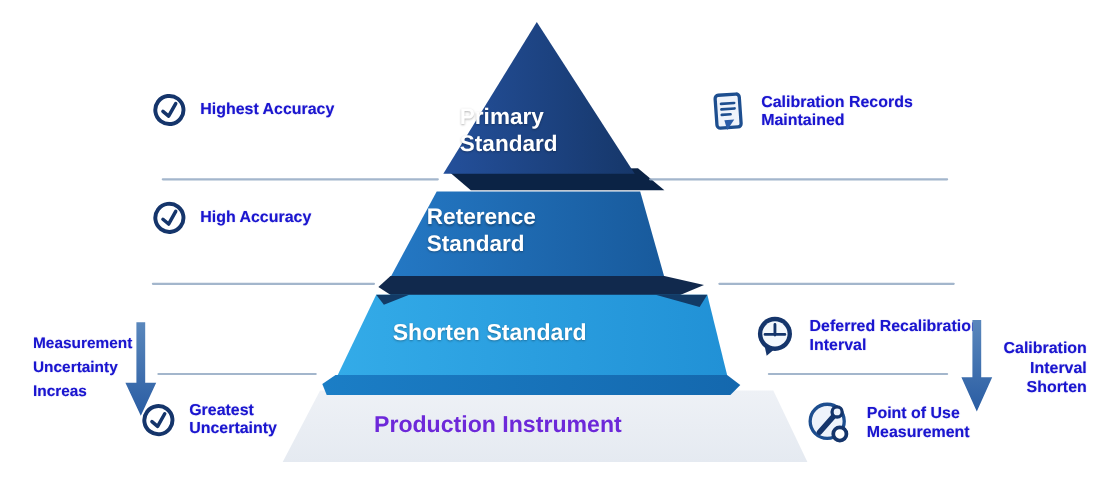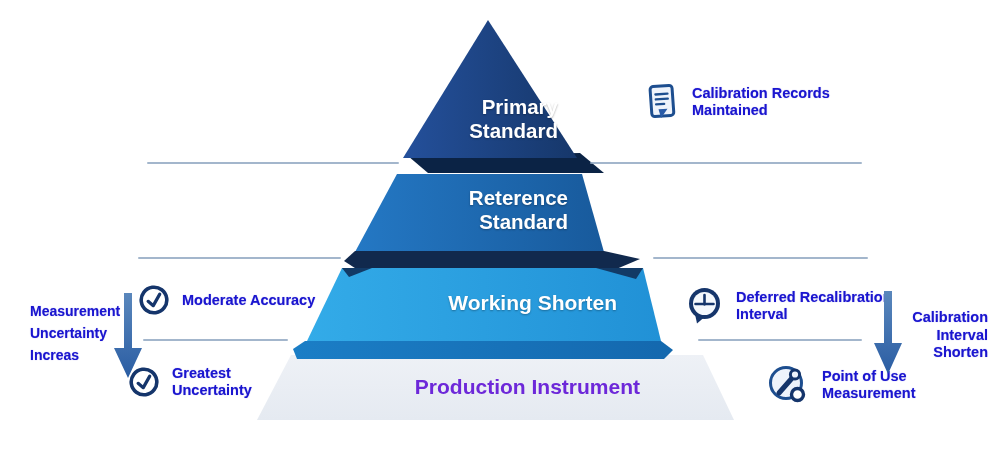--- a/index.html
+++ b/index.html
@@ -8,21 +8,21 @@
     font-family:"Liberation Sans", sans-serif;
   }
   .abs{position:absolute;}
   .divider{height:2px;background:#93a9c3;opacity:.85;border-radius:1px;}
   .feature-row{display:flex;align-items:center;gap:13px;}
   .feature-label{
     color:#1a15cf;font-weight:bold;font-size:14.5px;line-height:17px;
     white-space:pre-line;text-shadow:0 0 1px rgba(26,21,207,.45);
   }
   .tier-label{
-    color:#ffffff;font-weight:bold;text-align:right;white-space:pre-line;
+    color:#ffffff;font-weight:bold;text-align:left;white-space:pre-line;
     text-shadow:0 1px 2px rgba(0,0,0,.3);
   }
   .tier-label.t1,.tier-label.t2{font-size:20.5px;line-height:24px;}
   .tier-label.t3{font-size:21px;line-height:24px;}
   .tier-label.t4{font-size:21px;line-height:24px;color:#6d28d9;text-shadow:none;}
   .axis-label{
     color:#1a15cf;font-weight:bold;white-space:pre-line;
     text-shadow:0 0 1px rgba(26,21,207,.45);
   }
   .axis-label.left{font-size:14px;line-height:22px;text-align:left;}
@@ -71,45 +71,56 @@
     <polygon points="342,268 372,268 349,277" fill="#123a66"></polygon>
     <polygon points="596,268 643,268 636,279" fill="#123a66"></polygon>
 
     <polygon points="291,355 703,355 734,420 257,420" fill="url(#g4)"></polygon>
 
     <polygon points="305,341 661,341 673,350 664,359 297,359 293,349" fill="url(#gb3)"></polygon>
   </svg>
 
   <div class="abs tier-label t1" style="left:418px;top:95px;width:140px;">Primary
 Standard</div>
-  <div class="abs tier-label t2" style="left:408px;top:186px;width:160px;">Reterence
+  <div class="abs tier-label t2" style="left:388px;top:186px;width:160px;">Reterence
 Standard</div>
-  <div class="abs tier-label t3" style="left:357px;top:291px;width:260px;">Working Shorten</div>
+  <div class="abs tier-label t3" style="left:357px;top:291px;width:260px;">Shorten Standard</div>
   <div class="abs tier-label t4" style="left:340px;top:375px;width:300px;">Production Instrument</div>
 
   <div class="abs divider" style="left:147px;top:162px;width:252px;"></div>
   <div class="abs divider" style="left:138px;top:257px;width:203px;"></div>
   <div class="abs divider" style="left:143px;top:339px;width:145px;"></div>
   <div class="abs divider" style="left:590px;top:162px;width:272px;"></div>
   <div class="abs divider" style="left:653px;top:257px;width:215px;"></div>
   <div class="abs divider" style="left:698px;top:339px;width:164px;"></div>
 
-
-
-  <div class="abs feature-row" style="left:139px;top:285px;">
+  <div class="abs feature-row" style="left:139px;top:85px;">
     <span class="icon">
       <svg width="30" height="30" viewBox="0 0 30 30">
           <g transform="rotate(-8 15 15)">
         <circle cx="15" cy="15" r="12.8" fill="#ffffff" stroke="#15356b" stroke-width="3.6"></circle>
         <path d="M9 15.5 L13.5 20.5 L21.5 10" fill="none" stroke="#15356b" stroke-width="3.2" stroke-linecap="round" stroke-linejoin="round"></path>
       </g>
         </svg>
     </span>
-    <span class="feature-label">Moderate Accuracy</span>
-  </div>
+    <span class="feature-label">Highest Accuracy</span>
+  </div>
+
+  <div class="abs feature-row" style="left:139px;top:183px;">
+    <span class="icon">
+      <svg width="30" height="30" viewBox="0 0 30 30">
+          <g transform="rotate(-8 15 15)">
+        <circle cx="15" cy="15" r="12.8" fill="#ffffff" stroke="#15356b" stroke-width="3.6"></circle>
+        <path d="M9 15.5 L13.5 20.5 L21.5 10" fill="none" stroke="#15356b" stroke-width="3.2" stroke-linecap="round" stroke-linejoin="round"></path>
+      </g>
+        </svg>
+    </span>
+    <span class="feature-label">High Accuracy</span>
+  </div>
+
 
   <div class="abs feature-row" style="left:129px;top:365px;">
     <span class="icon">
       <svg width="30" height="30" viewBox="0 0 30 30">
           <g transform="rotate(-8 15 15)">
         <circle cx="15" cy="15" r="12.8" fill="#ffffff" stroke="#15356b" stroke-width="3.6"></circle>
         <path d="M9 15.5 L13.5 20.5 L21.5 10" fill="none" stroke="#15356b" stroke-width="3.2" stroke-linecap="round" stroke-linejoin="round"></path>
       </g>
         </svg>
     </span>
@@ -138,21 +149,21 @@
         <circle cx="18.5" cy="17.5" r="15.5" fill="#15356b"></circle>
         <circle cx="18.5" cy="17.5" r="11.5" fill="#f4f8fd"></circle>
         <path d="M18.5 9 v9.5 M9.5 18 h18" stroke="#15356b" stroke-width="2.6" stroke-linecap="round"></path>
         <path d="M9 28 l9 3.5 -7 6 z" fill="#15356b"></path>
       </svg>
     </span>
     <span class="feature-label">Deferred Recalibration
 Interval</span>
   </div>
 
-  <div class="abs feature-row" style="left:767px;top:364px;">
+  <div class="abs feature-row" style="left:733px;top:364px;">
     <span class="icon">
       <svg width="42" height="42" viewBox="0 0 42 42">
         <circle cx="19" cy="19" r="15.5" fill="#eef3fb" stroke="#1d4e8f" stroke-width="3"></circle>
         <path d="M12 29 L26 13" stroke="#15356b" stroke-width="5" stroke-linecap="round"></path>
         <circle cx="28" cy="10.5" r="4.6" fill="#eef3fb" stroke="#15356b" stroke-width="3"></circle>
         <circle cx="30.5" cy="30.5" r="6" fill="#ffffff" stroke="#15356b" stroke-width="3.4"></circle>
       </svg>
     </span>
     <span class="feature-label">Point of Use
 Measurement</span>

